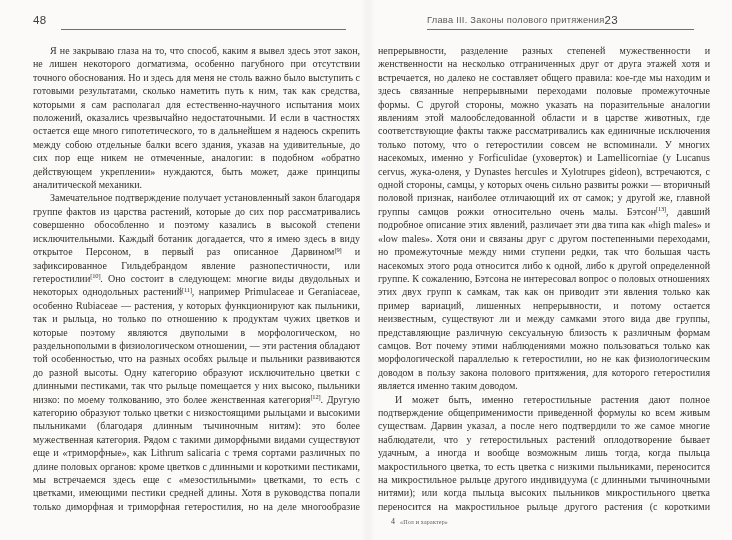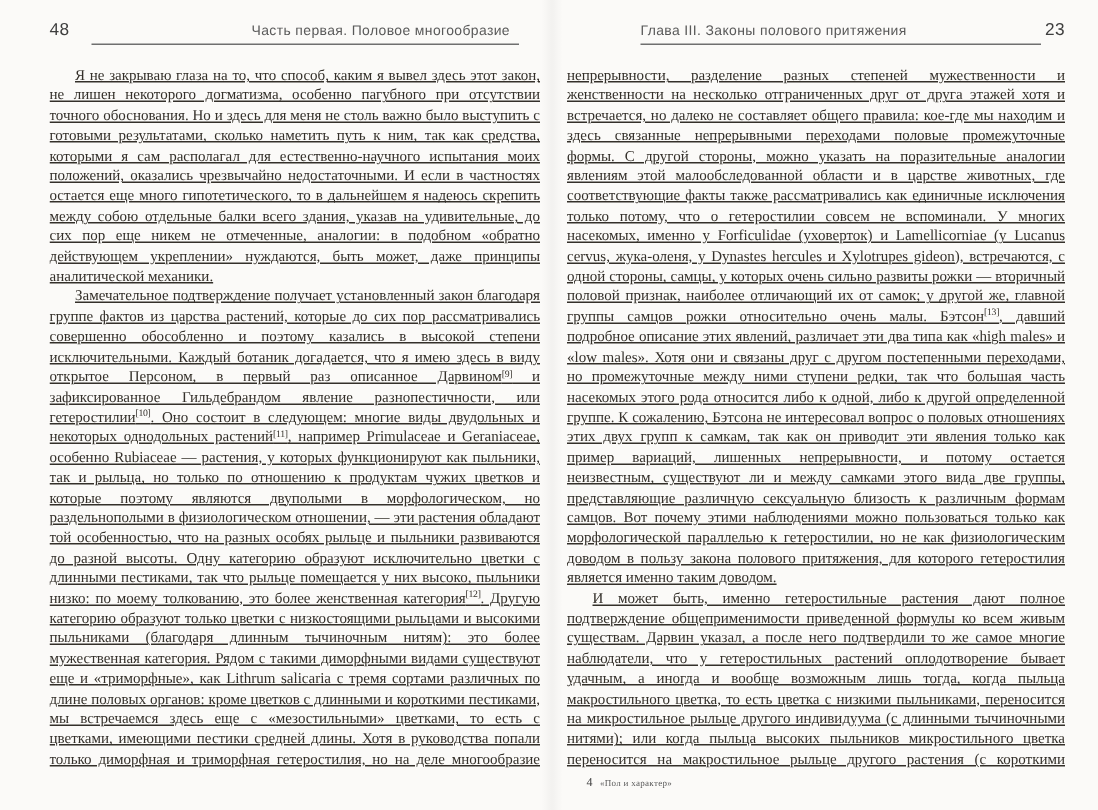--- a/index.html
+++ b/index.html
@@ -17,21 +17,21 @@
   .gutter {
     position: absolute; top: 0; left: 361px; width: 14px; height: 540px;
     background: linear-gradient(to right, rgba(0,0,0,0), rgba(0,0,0,0.035) 50%, rgba(0,0,0,0));
     pointer-events: none;
   }
   .page { position: absolute; top: 0; height: 540px; }
   .page-left  { left: 33px;  width: 327px; }
   .page-right { left: 378px; width: 332px; }
 
   .head-row {
-    display: flex; justify-content: space-between; align-items: flex-end;
+    display: flex; justify-content: flex-start; align-items: flex-end;
     height: 26px;
     font-family: "Liberation Sans", sans-serif;
     color: #565656;
   }
   .folio {
     font-size: 11.5px; color: #3e3e3e; letter-spacing: 0.3px;
   }
   .running-head {
     font-size: 9.3px; letter-spacing: 0.25px; color: #595959;
     padding-bottom: 1px;
@@ -46,21 +46,21 @@
   .page-right .head-rule { margin-left: 49px; margin-right: 16px; }
 
   .body-text {
     position: absolute; top: 44px; left: 0; right: 0;
     height: 470px; overflow: hidden;
     font-size: 10px; line-height: 13.4px;
     color: #34302a;
     text-align: justify;
     hyphens: auto; -webkit-hyphens: auto;
   }
-  .body-text p { margin: 0; text-indent: 17px; text-decoration: underline; }
+  .body-text p { margin: 0; text-indent: 17px; }
   .body-text p.no-indent { text-indent: 0; }
   sup.fnref {
     font-size: 6.5px; line-height: 0; letter-spacing: -0.2px;
     vertical-align: baseline; position: relative; top: -3.5px;
   }
   .signature {
     position: absolute; top: 517px; left: 13px;
     display: flex; align-items: baseline; gap: 5px;
     color: #5a5a5a;
   }
@@ -70,21 +70,20 @@
 </head>
 <body>
 
 <div class="spread">
   <div class="gutter"></div>
 
   <section class="page page-left">
     <header>
       <div class="head-row">
         <span class="folio">48</span>
-        <span class="running-head">Часть первая. Половое многообразие</span>
       </div>
       <div class="head-rule"></div>
     </header>
     <main class="body-text" lang="ru">
         <p>Я не закрываю глаза на то, что способ, каким я вывел здесь этот закон, не лишен некоторого догматизма, особенно пагубного при отсутствии точного обоснования. Но и здесь для меня не столь важно было выступить с готовыми результатами, сколько наметить путь к ним, так как средства, которыми я сам располагал для естественно-научного испытания моих положений, оказались чрезвычайно недостаточными. И если в частностях остается еще много гипотетического, то в дальнейшем я надеюсь скрепить между собою отдельные балки всего здания, указав на удивительные, до сих пор еще никем не отмеченные, аналогии: в подобном «обратно действующем укреплении» нуждаются, быть может, даже принципы аналитической механики.</p>
         <p>Замечательное подтверждение получает установленный закон благодаря группе фактов из царства растений, которые до сих пор рассматривались совершенно обособленно и поэтому казались в высокой степени исключительными. Каждый ботаник догадается, что я имею здесь в виду открытое Персоном, в первый раз описанное Дарвином<sup class="fnref">[9]</sup> и зафиксированное Гильдебрандом явление разнопестичности, или гетеростилии<sup class="fnref">[10]</sup>. Оно состоит в следующем: многие виды двудольных и некоторых однодольных растений<sup class="fnref">[11]</sup>, например Primulaceae и Geraniaceae, особенно Rubiaceae — растения, у которых функционируют как пыльники, так и рыльца, но только по отношению к продуктам чужих цветков и которые поэтому являются двуполыми в морфологическом, но раздельнополыми в физиологическом отношении, — эти растения обладают той особенностью, что на разных особях рыльце и пыльники развиваются до разной высоты. Одну категорию образуют исключительно цветки с длинными пестиками, так что рыльце помещается у них высоко, пыльники низко: по моему толкованию, это более женственная категория<sup class="fnref">[12]</sup>. Другую категорию образуют только цветки с низкостоящими рыльцами и высокими пыльниками (благодаря длинным тычиночным нитям): это более мужественная категория. Рядом с такими диморфными видами существуют еще и «триморфные», как Lithrum salicaria с тремя сортами различных по длине половых органов: кроме цветков с длинными и короткими пестиками, мы встречаемся здесь еще с «мезостильными» цветками, то есть с цветками, имеющими пестики средней длины. Хотя в руководства попали только диморфная и триморфная гетеростилия, но на деле многообразие этим не исчерпано. Дарвин указывает, что «если принимать во внимание различия, то придется отметить пять различных положений мужских органов». Таким образом, и здесь отсутствие</p>
       </main>
   </section>
 
   <section class="page page-right">

